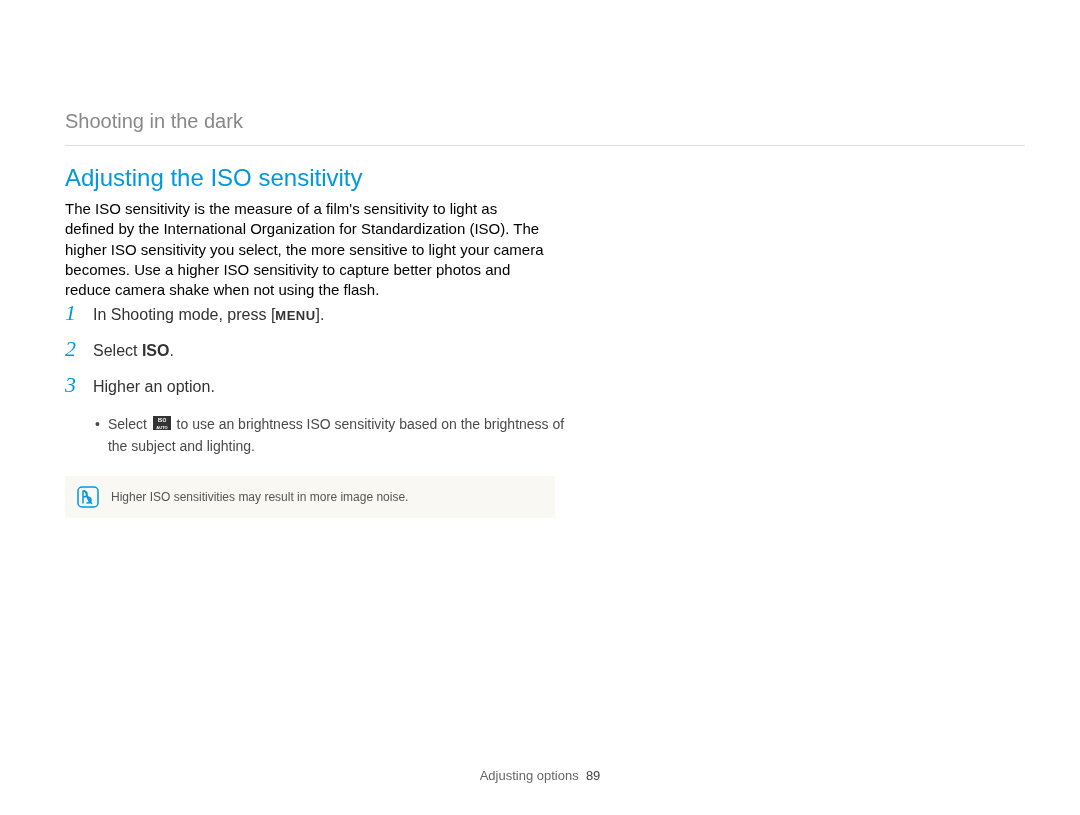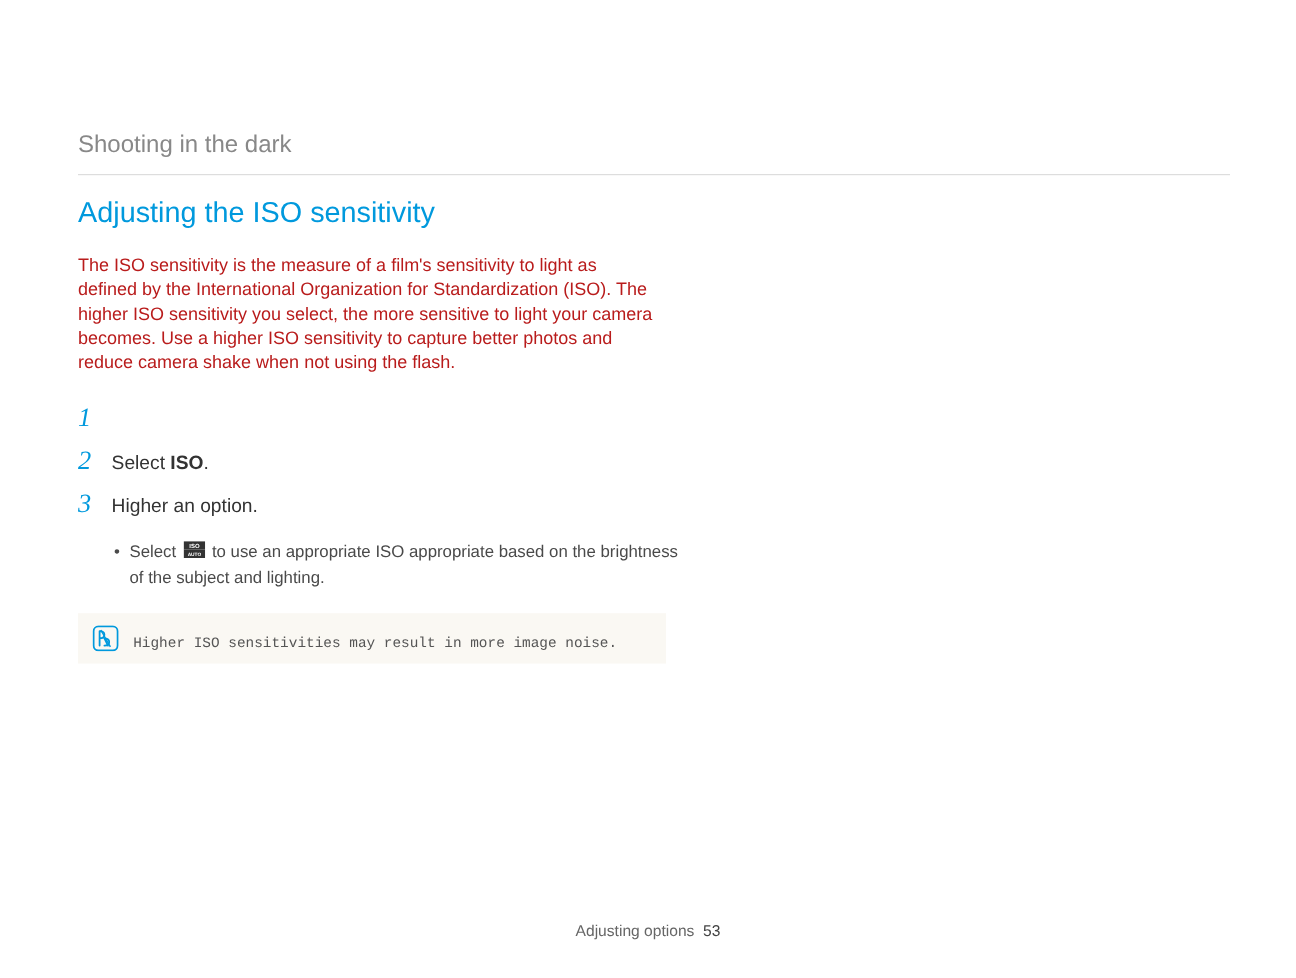--- a/index.html
+++ b/index.html
@@ -25,28 +25,27 @@
     .hr-line {
       border: none;
       border-top: 1px solid #ddd;
       margin-bottom: 18px;
       width: 960px;
     }
     .heading {
       color: #0099dd;
       font-size: 24px;
       font-weight: 400;
-      margin-bottom: 20px;
+      margin-bottom: 7px;
     }
     .paragraph {
-      color: #b91c1c;
+      color: #000000;
       font-size: 15px;
       line-height: 1.35;
       max-width: 480px;
-      margin-bottom: 22px;
       font-weight: 300;
     }
     .steps {
       list-style: none;
       margin-bottom: 16px;
     }
     .step {
       display: flex;
       align-items: baseline;
       margin-bottom: 10px;
@@ -93,23 +92,22 @@
       display: inline-block;
       vertical-align: middle;
       margin: 0 2px;
     }
     .note-box {
       background: #faf8f3;
       width: 490px;
       padding: 10px 12px;
       margin-top: 20px;
       display: flex;
-      align-items: flex-end;
+      align-items: center;
       gap: 12px;
-      font-family: Liberation Mono, monospace;
     }
     .note-icon {
       width: 22px;
       height: 22px;
       flex-shrink: 0;
     }
     .note-text {
       font-size: 12px;
       color: #555;
       font-weight: 300;
@@ -133,20 +131,23 @@
 <div class="breadcrumb">Shooting in the dark</div>
 <hr class="hr-line">
 
 <h2 class="heading">Adjusting the ISO sensitivity</h2>
 
 <p class="paragraph">The ISO sensitivity is the measure of a film's sensitivity to light as defined by the International Organization for Standardization (ISO). The higher ISO sensitivity you select, the more sensitive to light your camera becomes. Use a higher ISO sensitivity to capture better photos and reduce camera shake when not using the flash.</p>
 
 <ol class="steps">
   <li class="step">
     <span class="step-num">1</span>
+    <span class="step-text">
+      <span>In Shooting mode, press [</span><span class="menu-glyph">MENU</span><span>].</span>
+    </span>
   </li>
   <li class="step">
     <span class="step-num">2</span>
     <span class="step-text">
       <span>Select </span><strong>ISO</strong><span>.</span>
     </span>
   </li>
   <li class="step">
     <span class="step-num">3</span>
     <span class="step-text">Higher an option.</span>
@@ -154,30 +155,30 @@
 </ol>
 
 <div class="substep">
   <span class="bullet">•</span>
   <span>
     <span>Select </span><span class="iso-auto-icon"><svg width="18" height="14" viewBox="0 0 18 14">
           <rect x="0" y="0" width="18" height="7" fill="#333"></rect>
           <text x="9" y="5.5" font-size="5" fill="#fff" text-anchor="middle" font-family="Arial" font-weight="bold">ISO</text>
           <rect x="0" y="7" width="18" height="7" fill="#333"></rect>
           <text x="9" y="12.5" font-size="4" fill="#fff" text-anchor="middle" font-family="Arial" font-weight="bold">AUTO</text>
-        </svg></span><span> to use an appropriate ISO appropriate based on the brightness of the subject and lighting.</span>
+        </svg></span><span> to use an brightness ISO sensitivity based on the brightness of the subject and lighting.</span>
   </span>
 </div>
 
 <div class="note-box">
   <span class="note-icon">
     <svg width="22" height="22" viewBox="0 0 22 22">
       <rect x="1" y="1" width="20" height="20" rx="4" fill="none" stroke="#0099dd" stroke-width="1.5"></rect>
       <path d="M6 5 L6 17 M6 5 Q10 5 10 8 Q10 11 6 11 M10 11 L13 17 M10 11 Q14 11 14 14 Q14 17 10 17" fill="none" stroke="#0099dd" stroke-width="1.5" stroke-linecap="round"></path>
       <path d="M7 4 L15 18" stroke="#0099dd" stroke-width="1.2"></path>
     </svg>
   </span>
   <span class="note-text">Higher ISO sensitivities may result in more image noise.</span>
 </div>
 
 <div class="footer">
-  <span>Adjusting options</span>&nbsp;&nbsp;<span class="footer-num">53</span>
+  <span>Adjusting options</span>&nbsp;&nbsp;<span class="footer-num">89</span>
 </div>
 
 </body></html>

